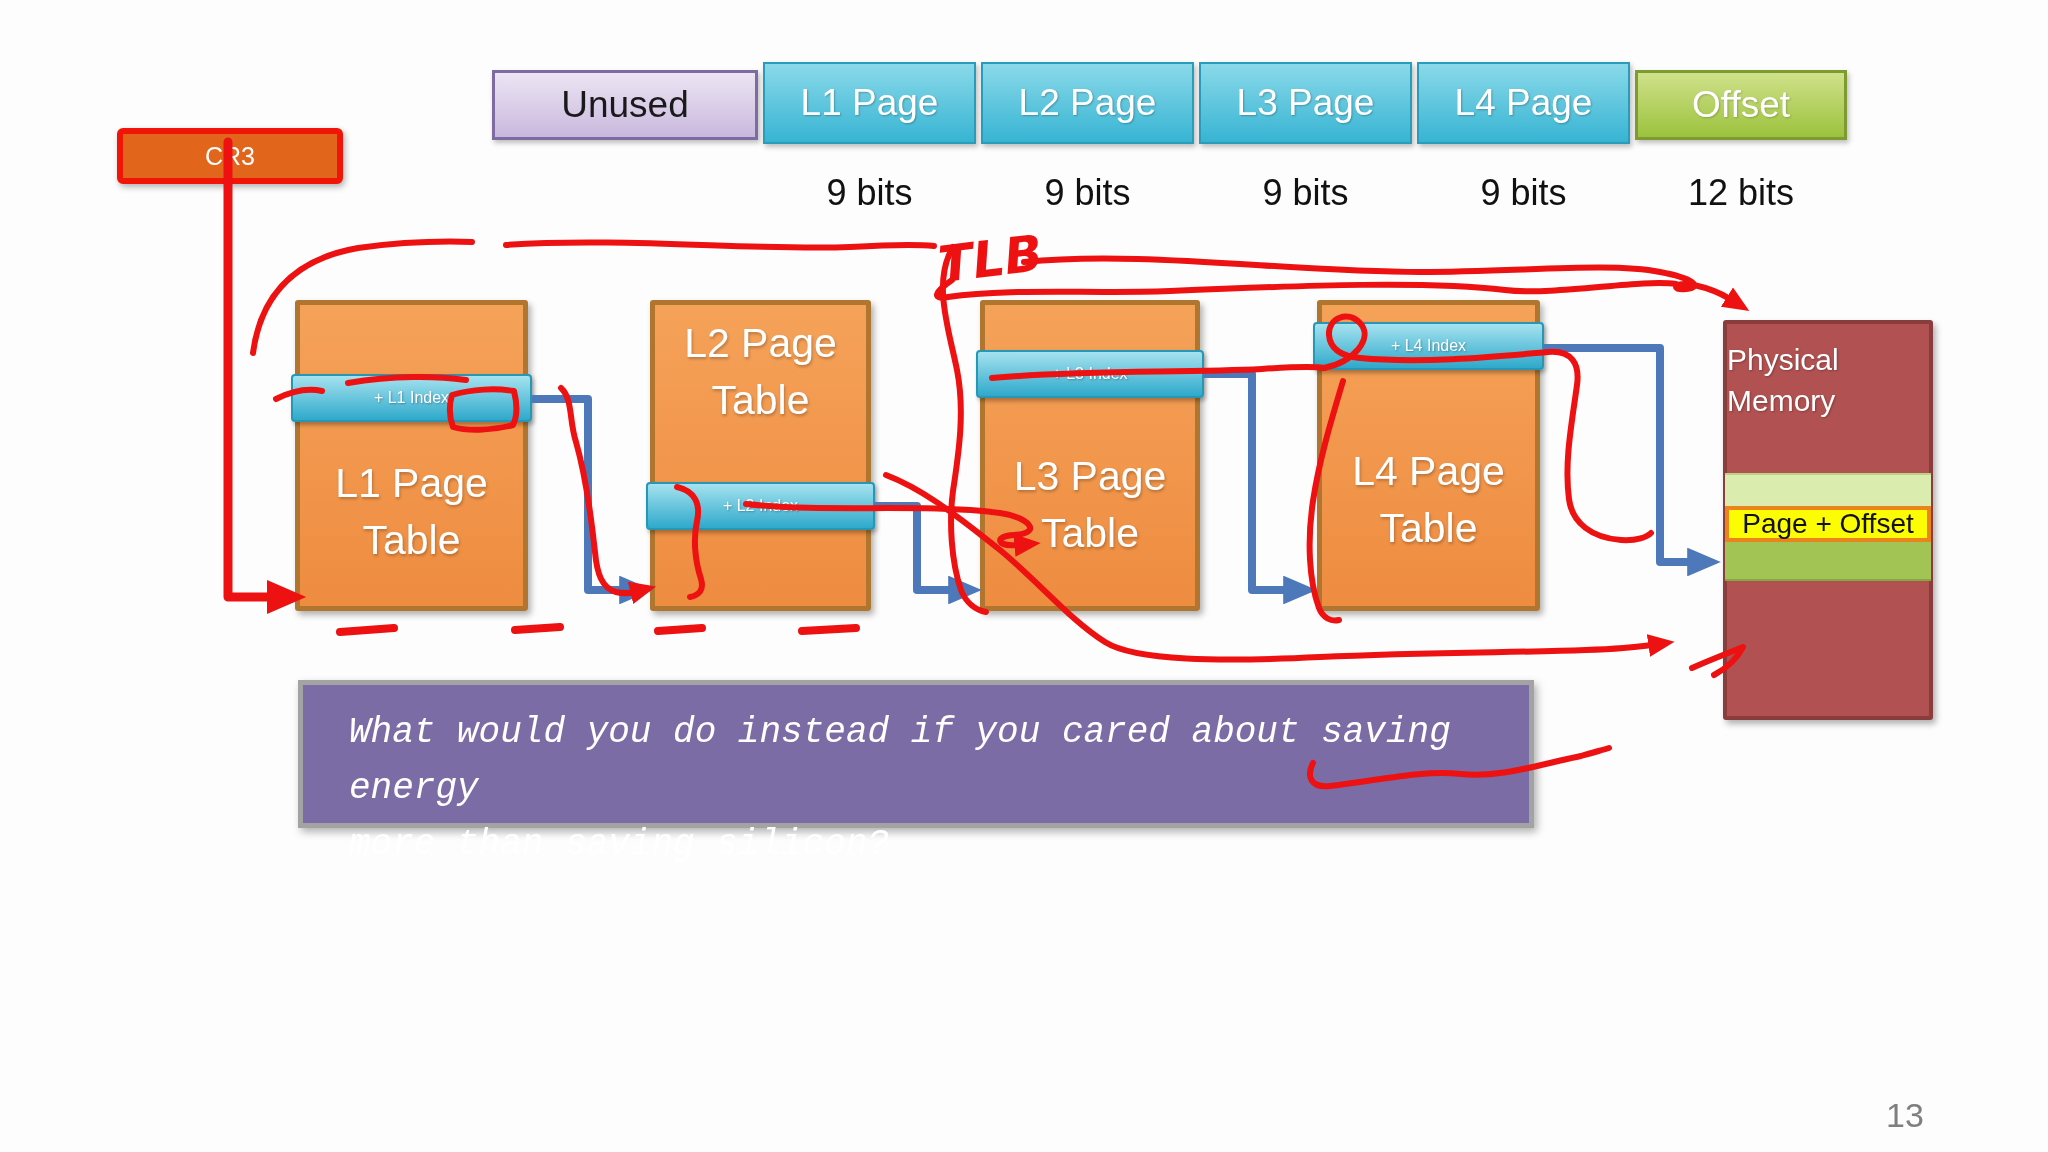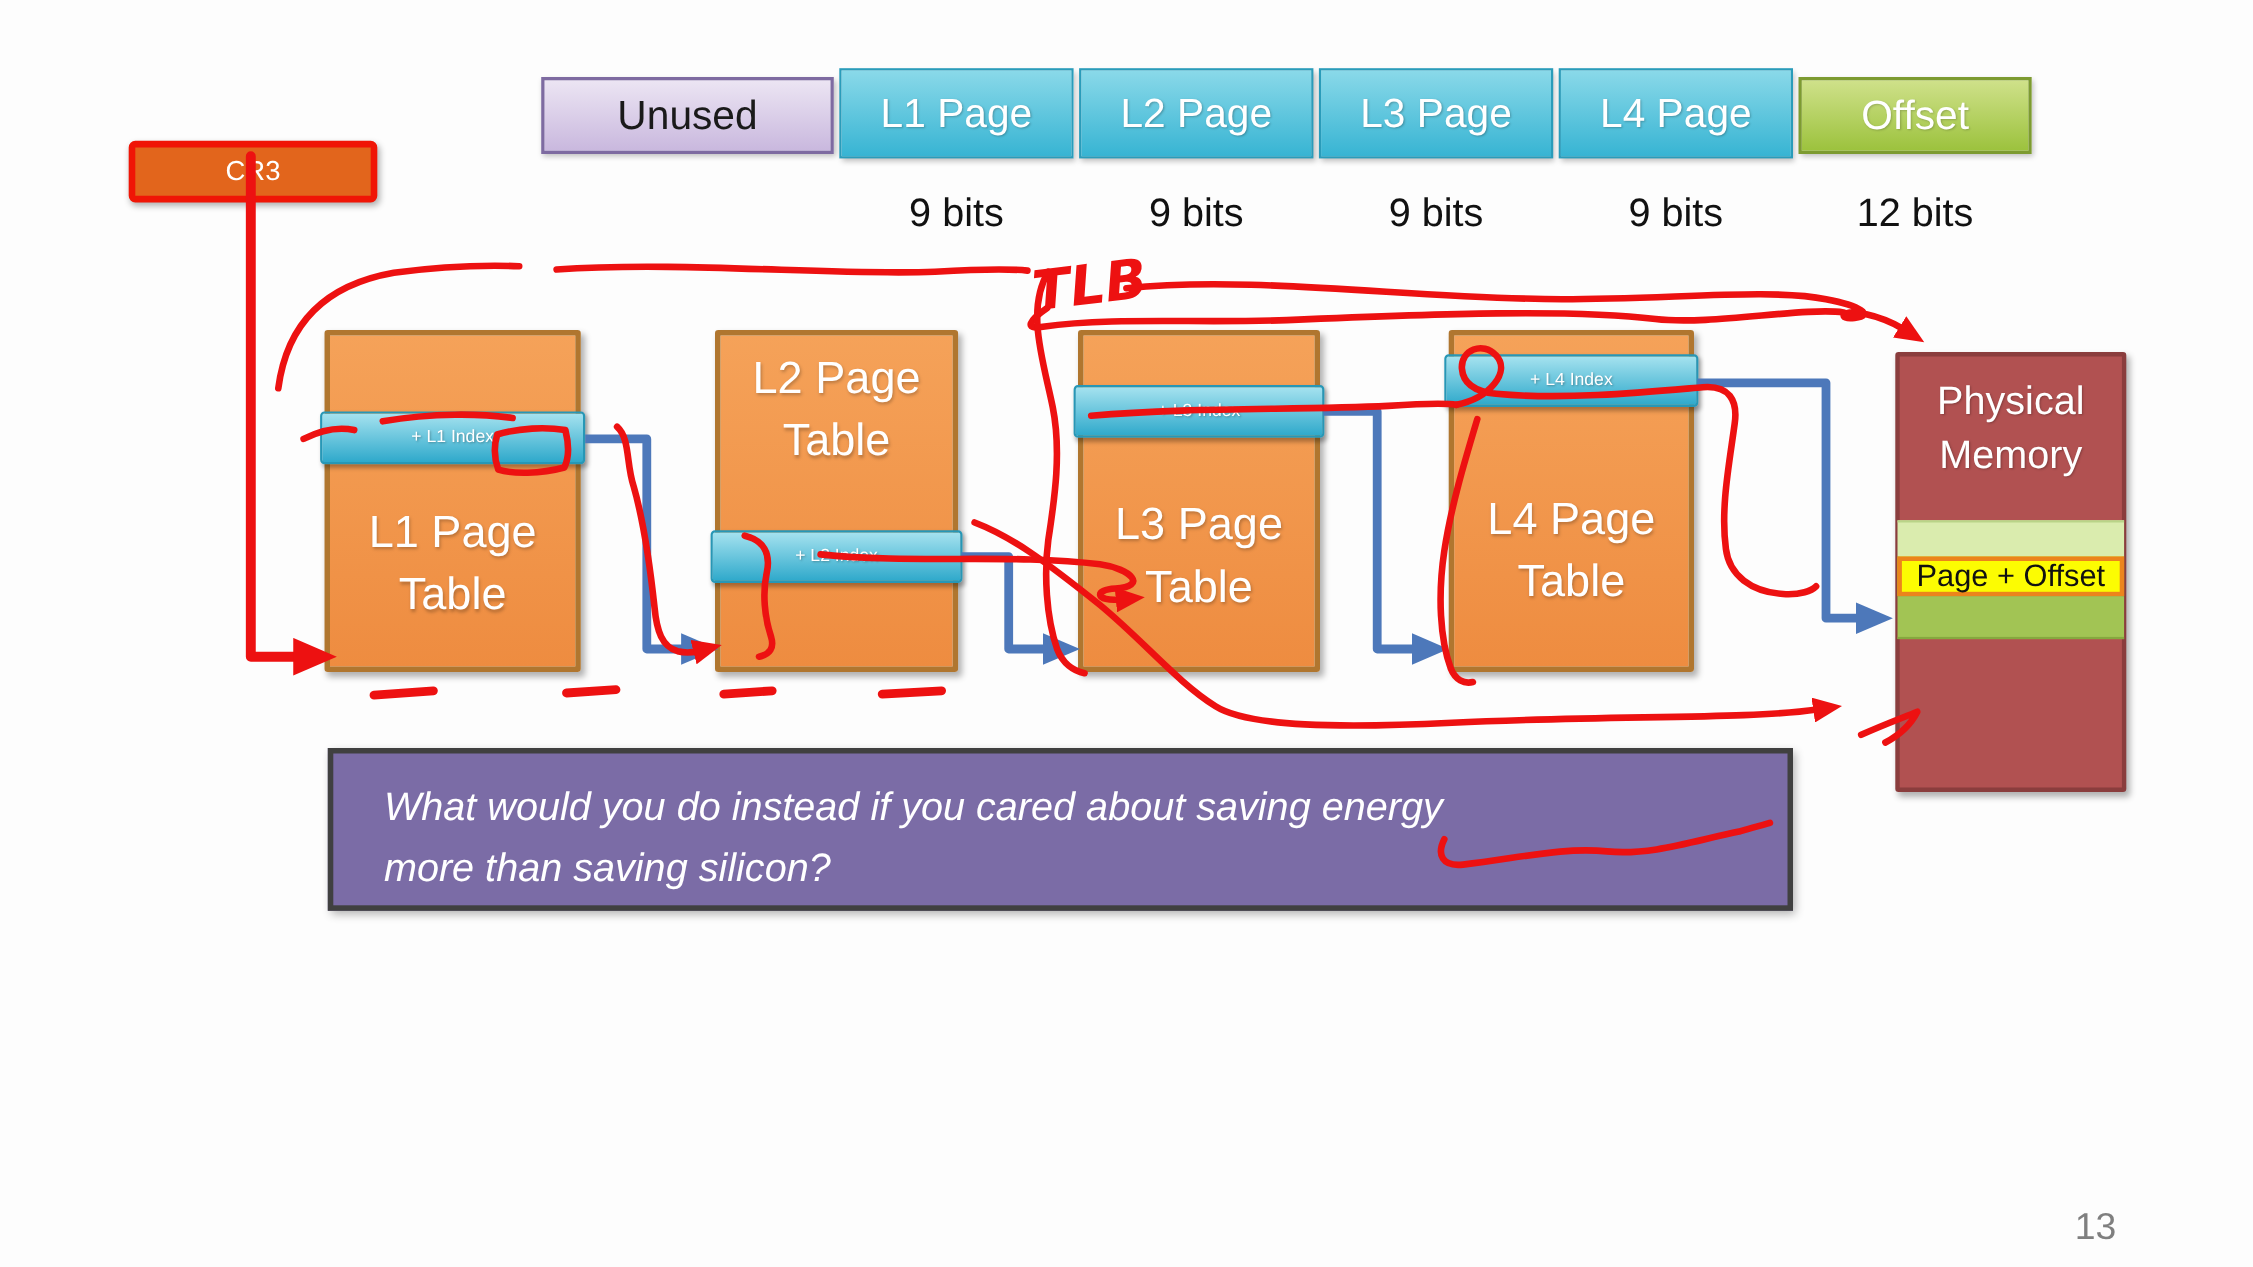--- a/index.html
+++ b/index.html
@@ -27,31 +27,31 @@
   .ptable-label{position:absolute;text-align:center;color:#fff;font-size:41px;line-height:1.38;
       text-shadow:1px 2px 3px rgba(0,0,0,.25);}
   .ptable-label span{display:block;}
   .strip{position:absolute;box-sizing:border-box;height:48px;
       background:linear-gradient(#a5e2ef,#2fa9cb);border:2px solid #2797b6;border-radius:4px;
       color:#fff;display:flex;align-items:center;justify-content:center;font-size:16px;
       text-shadow:1px 1px 2px rgba(0,0,0,.3);box-shadow:2px 3px 4px rgba(0,0,0,.3);}
   
   .pm{position:absolute;box-sizing:border-box;left:1723px;top:320px;width:210px;height:400px;
       background:#b15151;border:4px solid #8a3d3d;border-radius:3px;box-shadow:3px 4px 6px rgba(0,0,0,.3);}
-  .pm-title{position:absolute;top:16px;left:0;right:0;text-align:center;color:#fff;font-size:36px;
+  .pm-title{position:absolute;top:16px;left:0;right:0;color:#fff;font-size:30px;
       line-height:1.35;text-shadow:1px 1px 2px rgba(0,0,0,.25);}
   .pm-title span{display:block;}
   .pm-strip{position:absolute;left:-2px;right:-2px;box-sizing:border-box;}
   .pm-green-light{top:149px;height:33px;background:#daecae;border-top:2px solid #b9d488;}
   .pm-yellow{top:182px;height:36px;background:#fcfc02;border:4px solid #ec841c;display:flex;
       align-items:center;justify-content:center;font-size:28px;color:#111;}
   .pm-green-dark{top:218px;height:39px;background:#a2c454;border-bottom:2px solid #86a83e;}
   
-  .question{position:absolute;box-sizing:border-box;left:298px;top:680px;width:1332px;height:148px;
-      background:#7b6ca6;border:5px solid #404040;box-shadow:3px 4px 8px rgba(0,0,0,.3);}
+  .question{position:absolute;box-sizing:border-box;left:298px;top:680px;width:1236px;height:148px;
+      background:#7b6ca6;border:5px solid #a3a3a3;box-shadow:3px 4px 8px rgba(0,0,0,.3);font-family:Liberation Mono, monospace;}
   .qtext{position:absolute;left:46px;top:20px;right:20px;color:#fff;font-style:italic;
       font-size:36px;line-height:1.55;}
   .qtext span{display:block;}
   .pagenum{position:absolute;left:1850px;top:1096px;width:110px;text-align:center;font-size:34px;
       color:#7f7f7f;}
   
   .overlay{position:absolute;left:0;top:0;width:2048px;height:1152px;pointer-events:none;z-index:10;}
   .tlb-text{font-family:"DejaVu Sans",sans-serif;font-style:italic;font-weight:bold;font-size:50px;
       fill:#ed1111;}
 </style>

